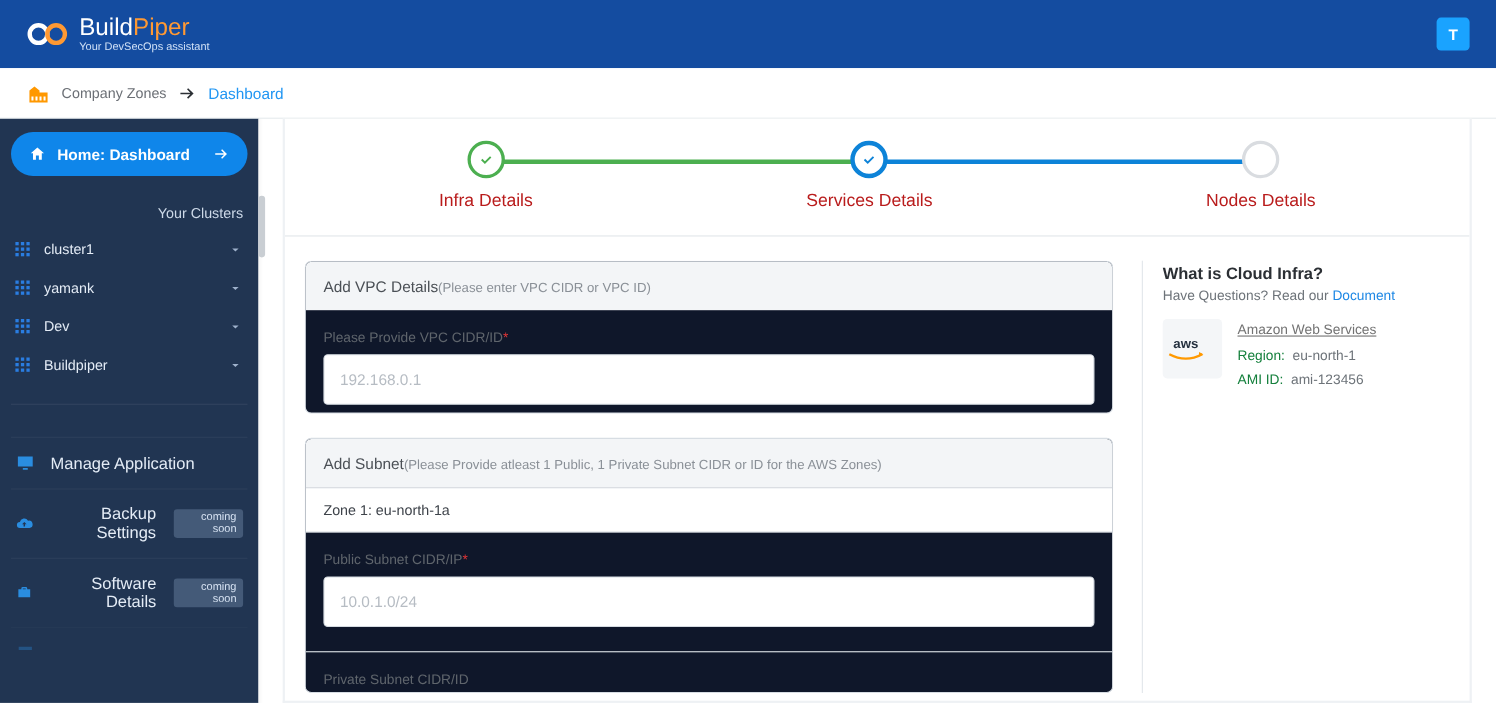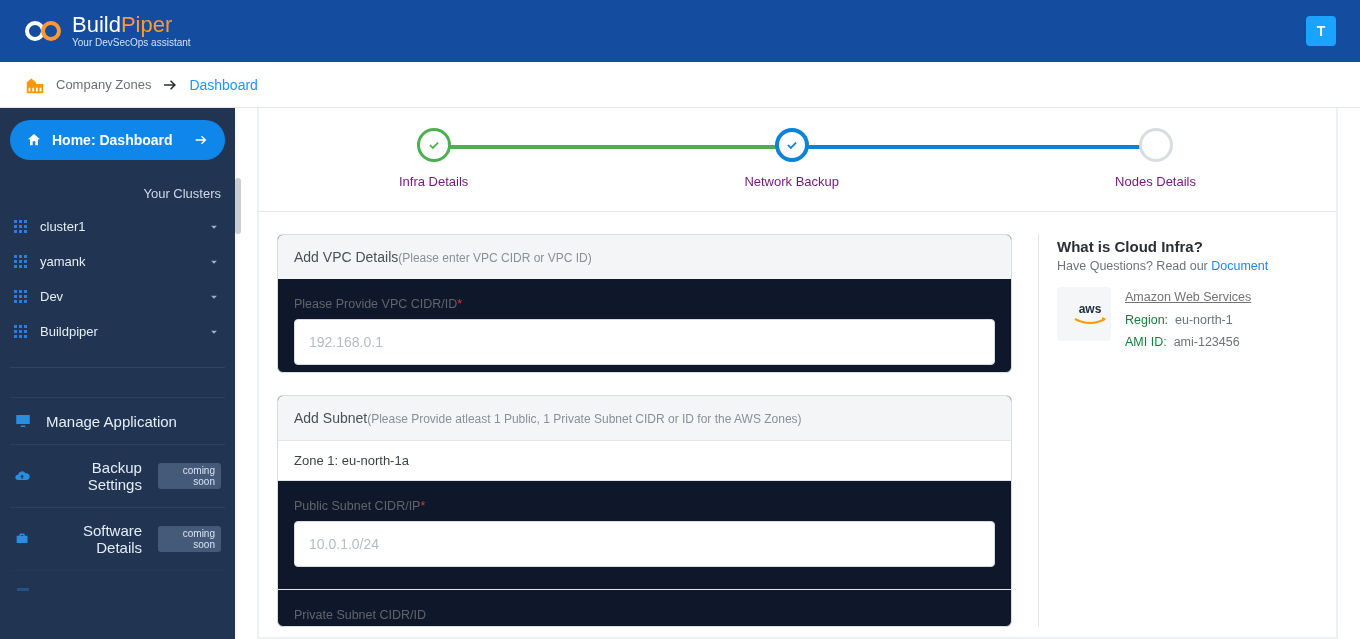--- a/index.html
+++ b/index.html
@@ -71,21 +71,21 @@
   .thin-scroll{position:absolute;left:0;top:70px;width:6px;height:56px;background:#c9ced3;border-radius:3px;}
   .content-wrap{position:absolute;left:22px;right:22px;top:-6px;bottom:0;border:2px solid #eef1f4;border-top:none;background:#fff;overflow:hidden;}
 
   
   .stepper{display:flex;align-items:flex-start;justify-content:space-between;padding:26px 140px 22px 140px;position:relative;}
   .step{display:flex;flex-direction:column;align-items:center;gap:12px;position:relative;z-index:2;flex:0 0 auto;}
   .step-dot{width:34px;height:34px;border-radius:50%;background:#fff;display:flex;align-items:center;justify-content:center;}
   .step-dot.done{border:3px solid var(--green);}
   .step-dot.cur{border:4px solid var(--blue-accent);}
   .step-dot.next{border:3px solid #d9dce0;}
-  .step-label{font-size:13px;color:#701a75;}
+  .step-label{font-size:16px;color:#b91c1c;}
   .bar{position:absolute;top:43px;height:4px;z-index:1;border-radius:2px;}
   .bar1{left:182px;width:350px;background:var(--green);}
   .bar2{left:546px;width:350px;background:var(--blue-accent);}
   .bar3{left:910px;right:182px;background:#e2e5e9;}
 
   .divider{height:1px;background:var(--border);margin:0;}
 
   
   .form-area{display:flex;gap:26px;padding:22px 18px 0 18px;height:calc(100% - 120px);overflow:hidden;}
   .col-left{flex:1;min-width:0;display:flex;flex-direction:column;gap:22px;overflow:hidden;}
@@ -97,21 +97,21 @@
   .req{color:#e03535;}
   .input{width:100%;height:46px;border:1px solid #d5dbe1;border-radius:4px;padding:0 14px;font-size:14px;color:#333;background:#fff;}
   .input::placeholder{color:#b6bcc3;}
   .zone-bar{padding:12px 16px;border-top:1px solid var(--border);border-bottom:1px solid var(--border);font-size:13px;color:#3e434a;background:#fff;}
 
   .col-right{width:280px;flex:0 0 280px;border-left:1px solid var(--border);padding:4px 0 0 18px;}
   .info-title{font-size:15px;font-weight:600;color:#2b2f34;margin:0 0 4px 0;}
   .info-sub{font-size:12.5px;color:#6d7379;margin:0 0 14px 0;}
   .info-sub a{color:#1e88e5;text-decoration:none;}
   .provider-row{display:flex;gap:14px;}
-  .provider-box{width:54px;height:54px;border-radius:4px;background:#f4f6f8;display:flex;align-items:center;justify-content:flex-end;font-weight:700;color:#0f766e;}
+  .provider-box{width:54px;height:54px;border-radius:4px;background:#f4f6f8;display:flex;align-items:center;justify-content:flex-start;font-weight:700;color:#0f766e;}
   .provider-meta{font-size:12.5px;color:#6d7379;line-height:1.7;}
   .provider-meta .k{color:#15803d;}
   .provider-name{color:#737373;font-size:12.5px;margin-bottom:2px;text-decoration:underline;}
 
 </style>
 </head>
 <body>
 
 <div class="topbar">
   <div class="brand">
@@ -308,21 +308,21 @@
           </div>
           <div class="step-label">Infra Details</div>
         </div>
 
         <div class="step">
           <div class="step-dot cur">
             <svg width="14" height="14" viewBox="0 0 24 24">
                 <path fill="none" stroke="#0d83d8" stroke-width="3" d="M5 12l5 5L19 8"></path>
               </svg>
           </div>
-          <div class="step-label">Network Backup</div>
+          <div class="step-label">Services Details</div>
         </div>
 
         <div class="step">
           <div class="step-dot next"></div>
           <div class="step-label">Nodes Details</div>
         </div>
       </div>
 
       <div class="divider"></div>
 

